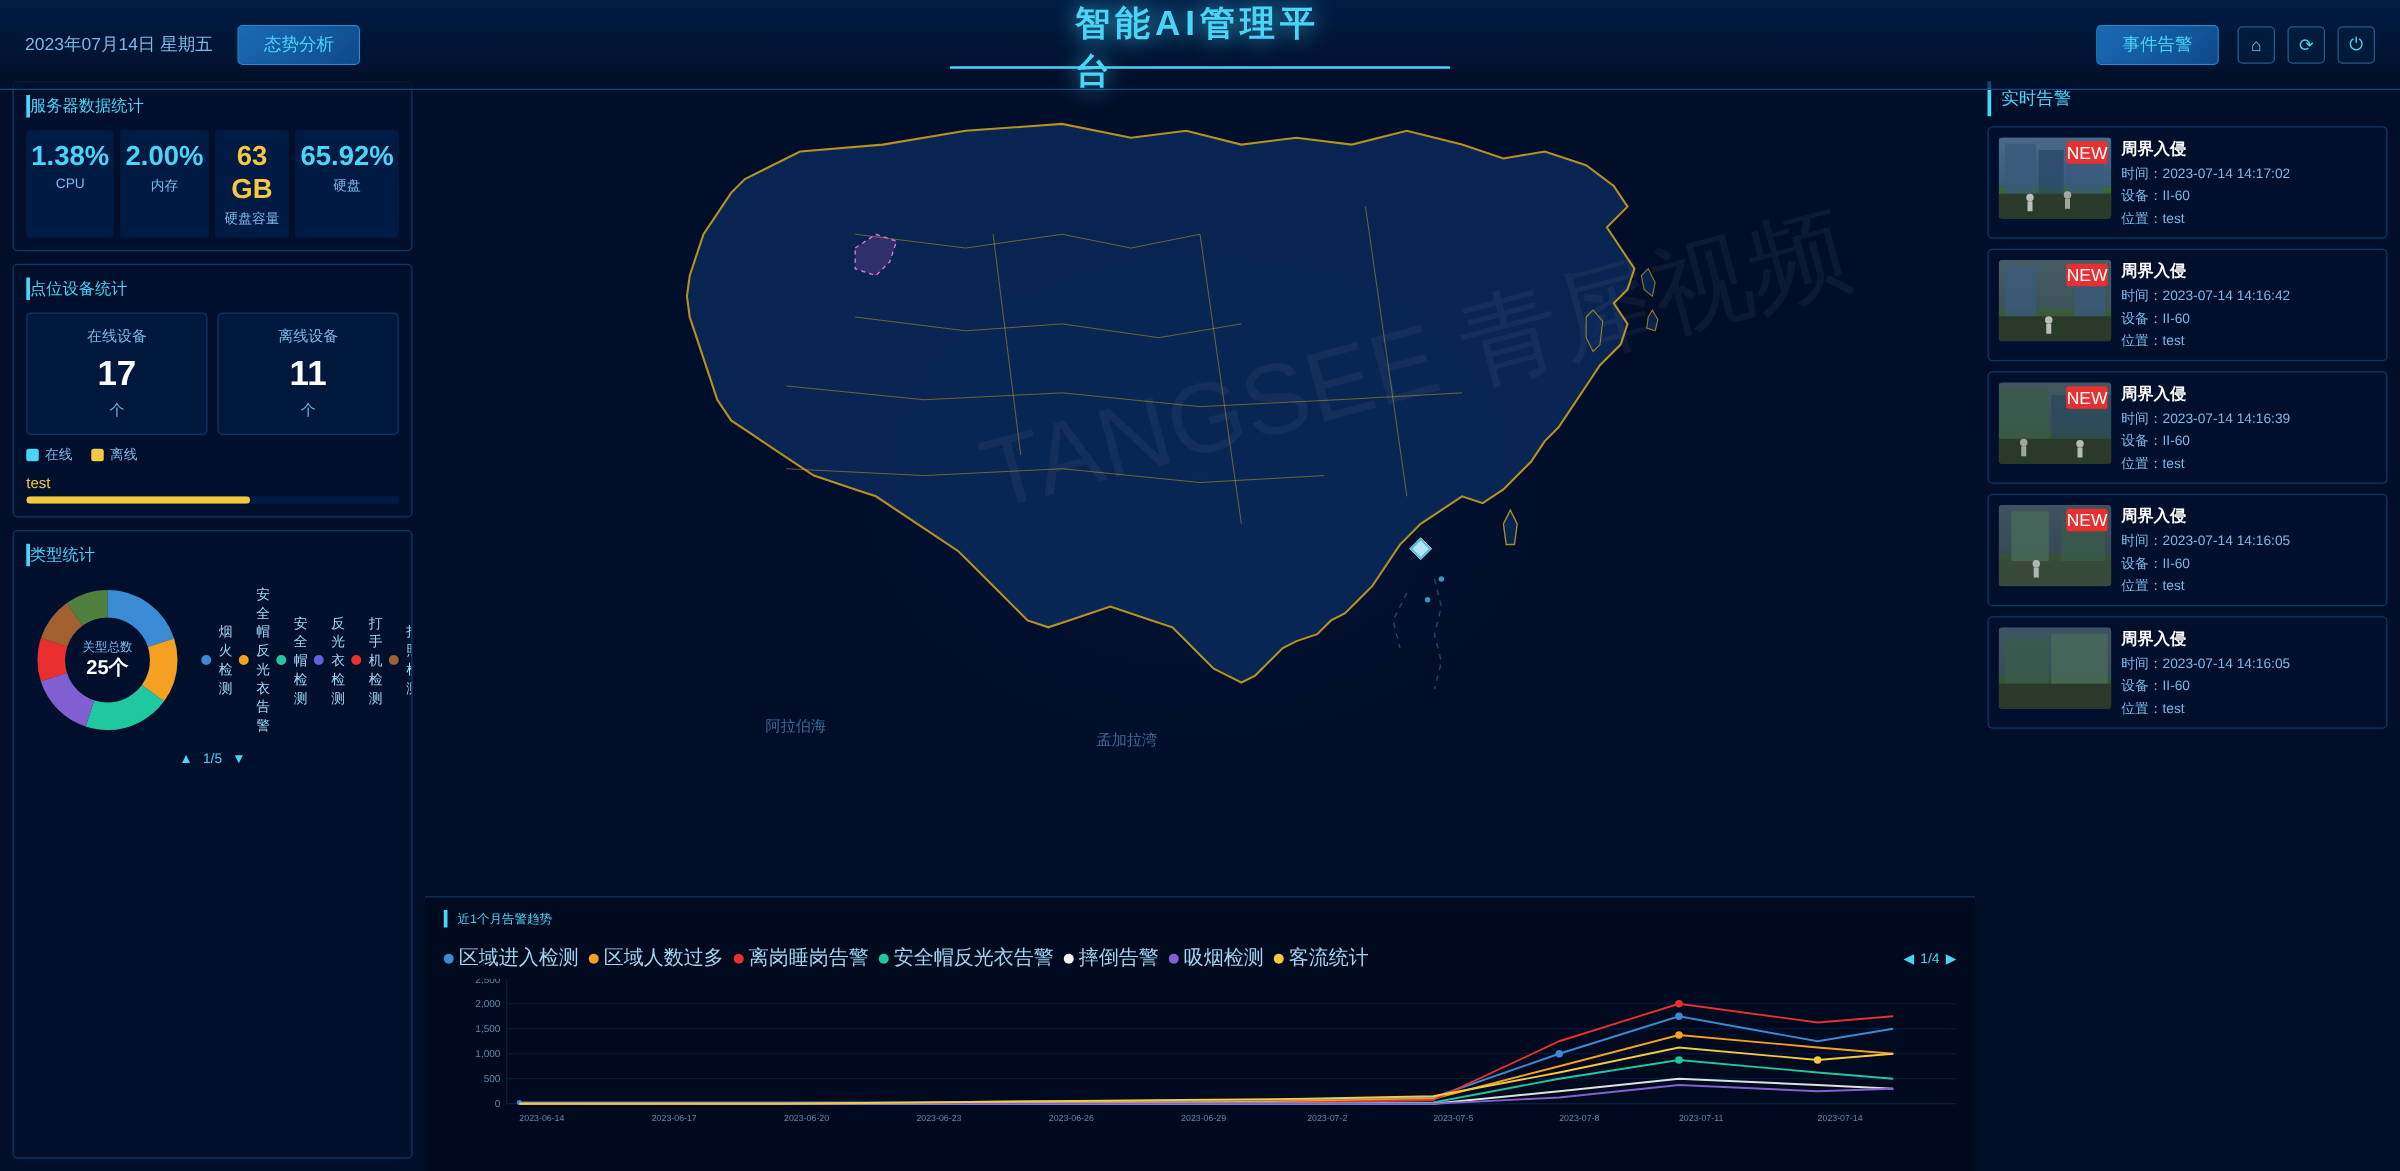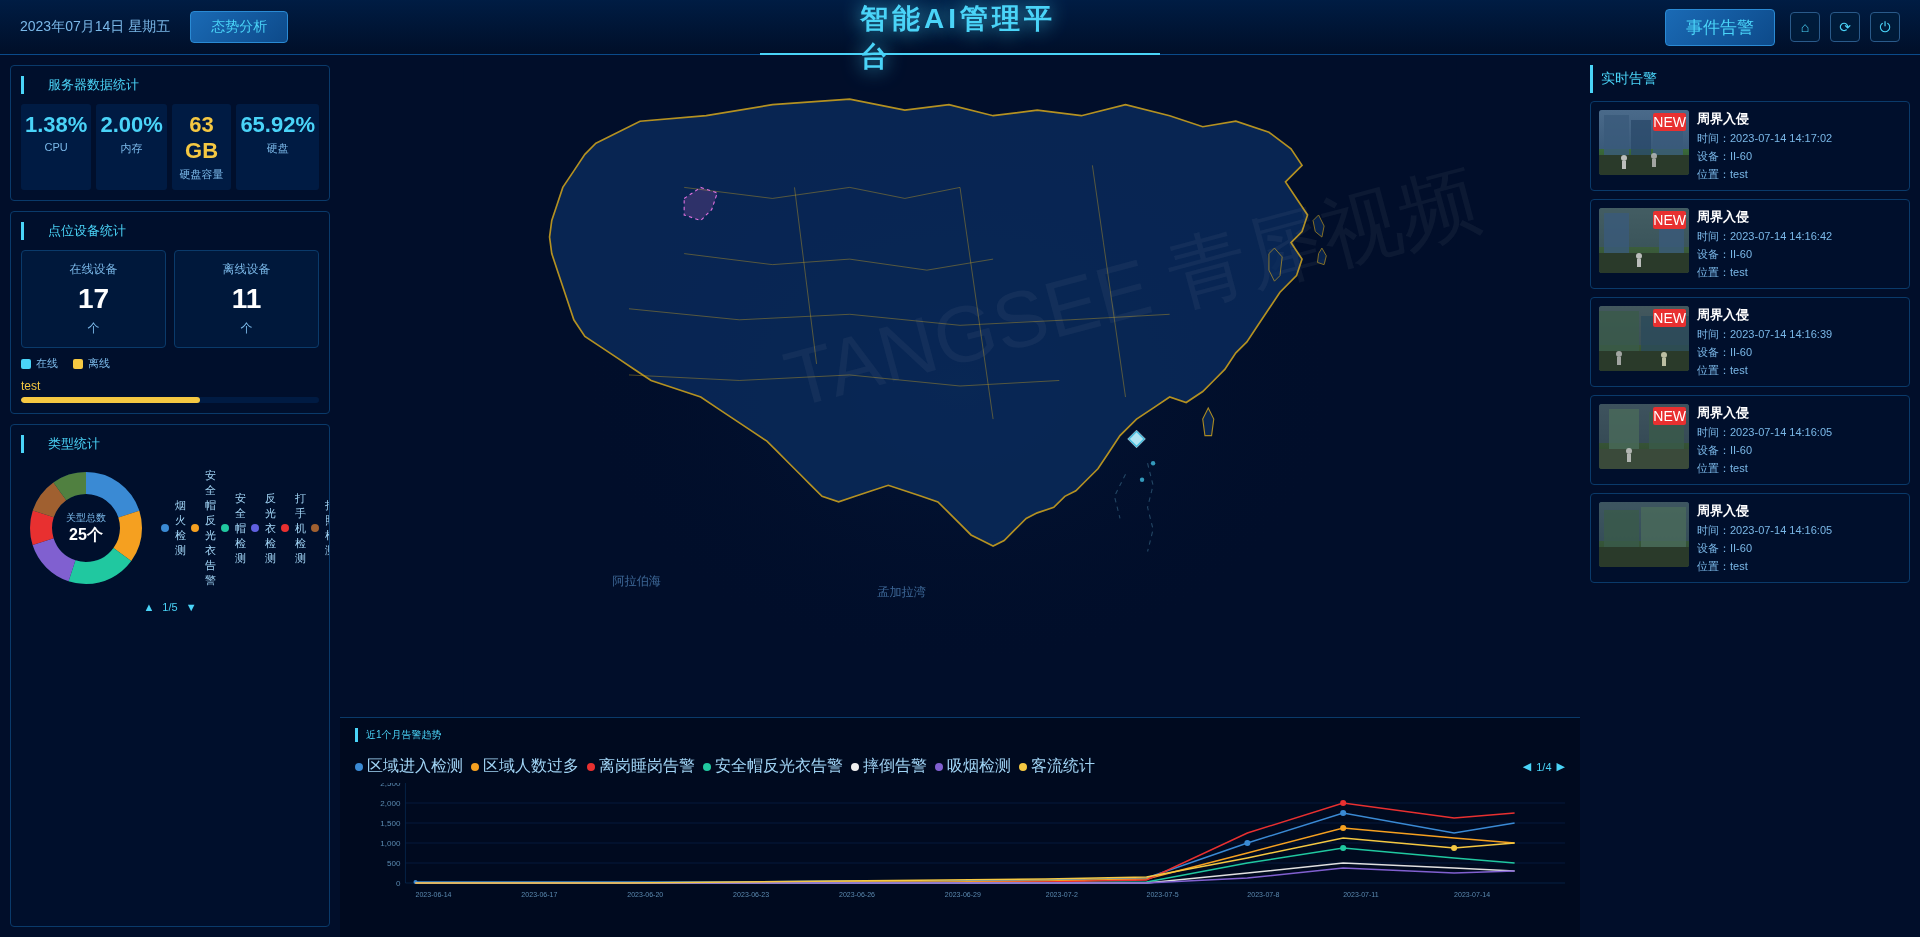--- a/index.html
+++ b/index.html
@@ -10,21 +10,21 @@
       color: #a0d4f5;
       font-family: 'Microsoft YaHei', Arial, sans-serif;
       overflow: hidden;
       position: relative;
     }
 
     
     .header {
       position: absolute;
       top: 0; left: 0; right: 0;
-      height: 55px;
+      height: 72px;
       display: flex;
       align-items: center;
       justify-content: space-between;
       padding: 0 20px;
       background: linear-gradient(180deg, rgba(0,30,70,0.9) 0%, rgba(0,15,40,0.7) 100%);
       border-bottom: 1px solid #0a4a8a;
       z-index: 10;
     }
     .header-left {
       display: flex;
@@ -67,21 +67,21 @@
       display: flex;
       align-items: center;
       gap: 15px;
     }
     .header-alert-btn {
       background: linear-gradient(135deg, #1a6ab5, #0d4a8a);
       border: 1px solid #2a8ad4;
       color: #4ad4f8;
       padding: 6px 20px;
       border-radius: 4px;
-      font-size: 17px;
+      font-size: 14px;
       cursor: pointer;
     }
     .header-icons {
       display: flex;
       gap: 10px;
     }
     .header-icon-btn {
       width: 30px;
       height: 30px;
       border: 1px solid #2a5a8a;
@@ -113,21 +113,21 @@
       background: rgba(0,15,45,0.85);
       border: 1px solid #0a3a6a;
       border-radius: 4px;
       padding: 10px;
       position: relative;
     }
     .panel-title {
       font-size: 13px;
       color: #4ad4f8;
       margin-bottom: 10px;
-      padding-left: 24px;
+      padding-left: 0;
       border-left: 3px solid #4ad4f8;
       font-family: Liberation Serif, serif;
     }
 
     
     .server-stats {
       display: grid;
       grid-template-columns: repeat(4, 1fr);
       gap: 5px;
       margin-top: 5px;

